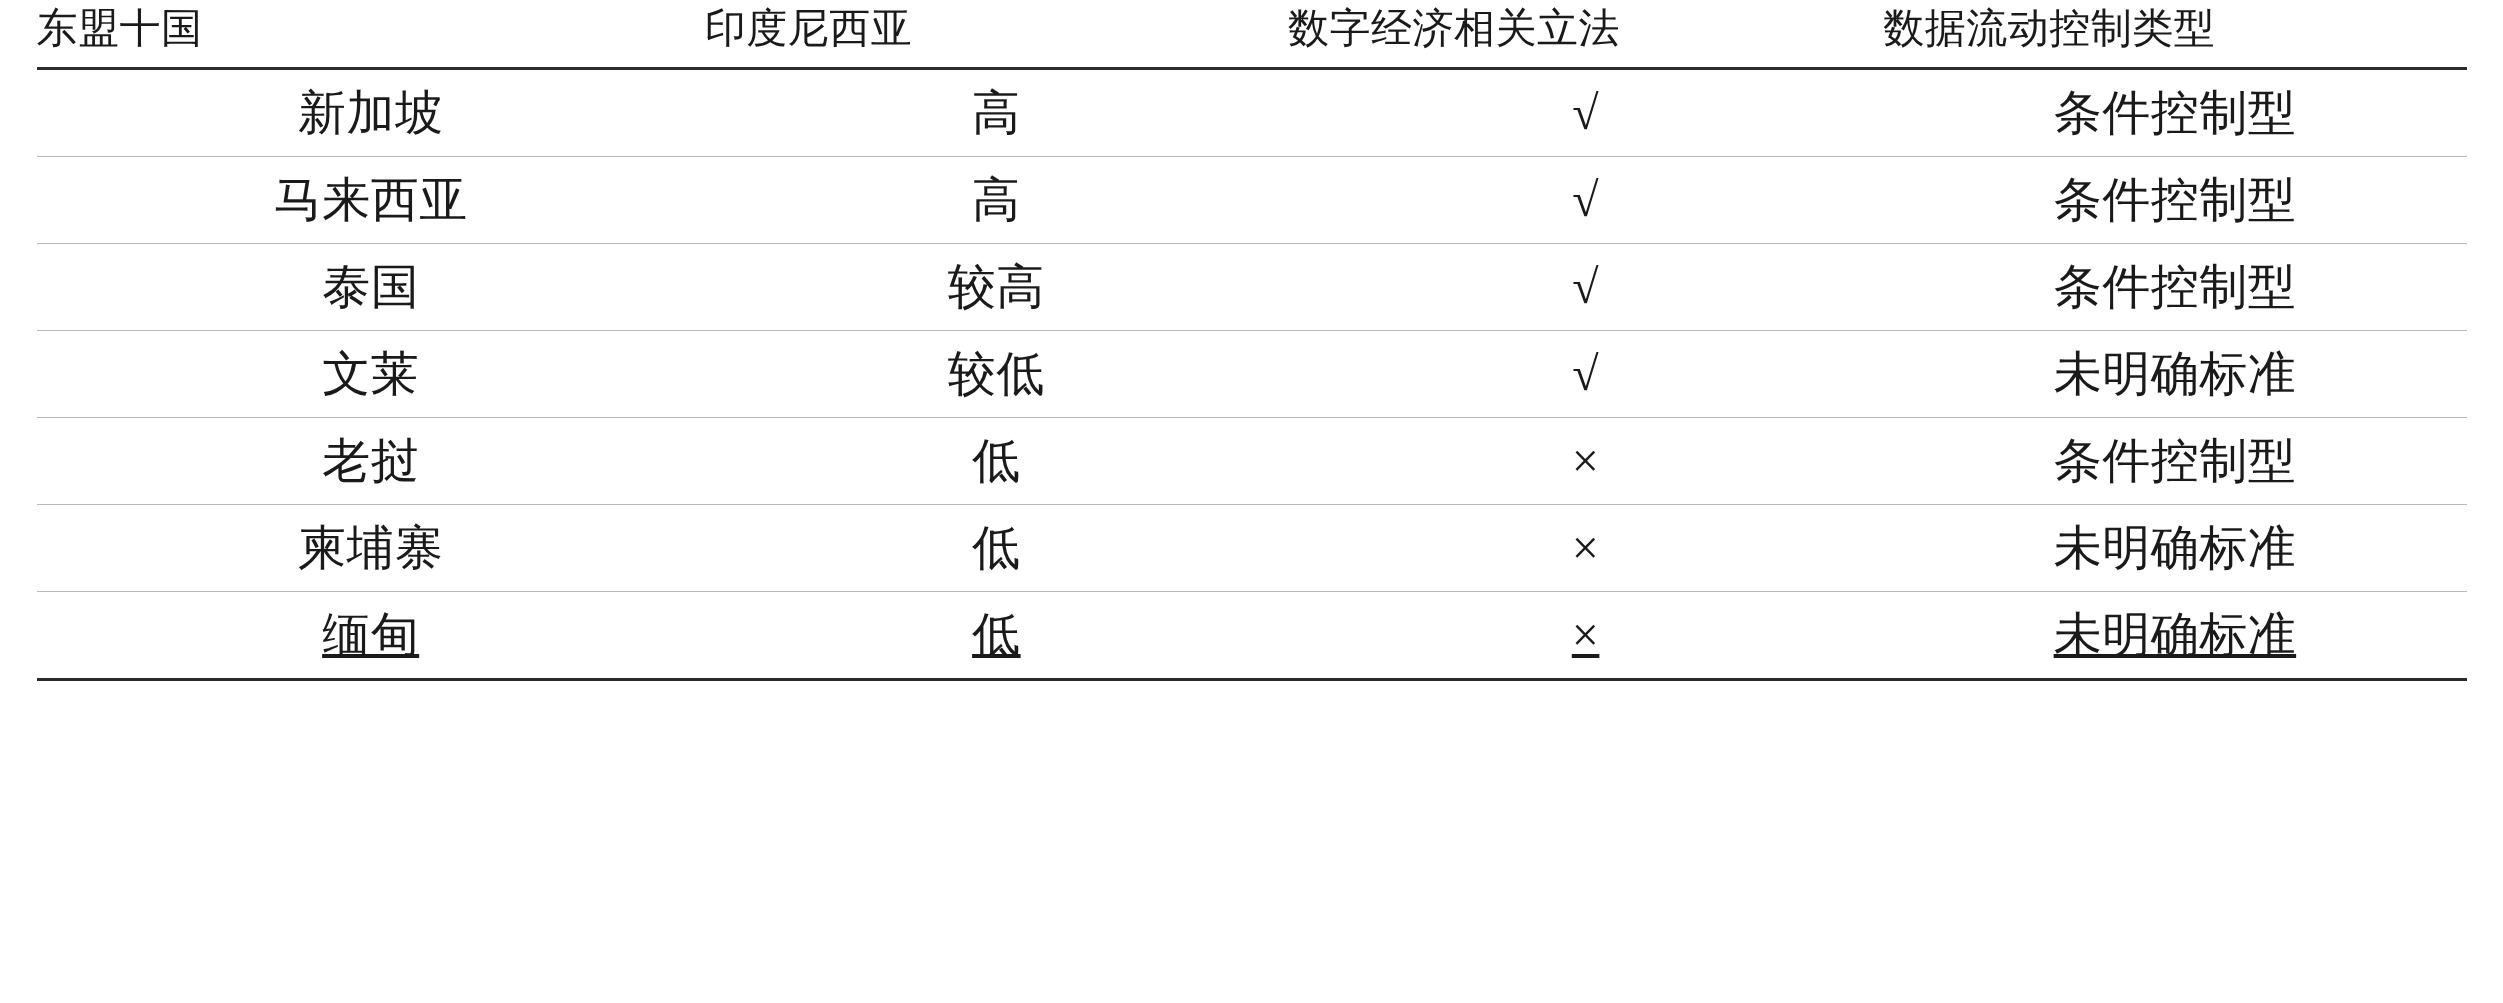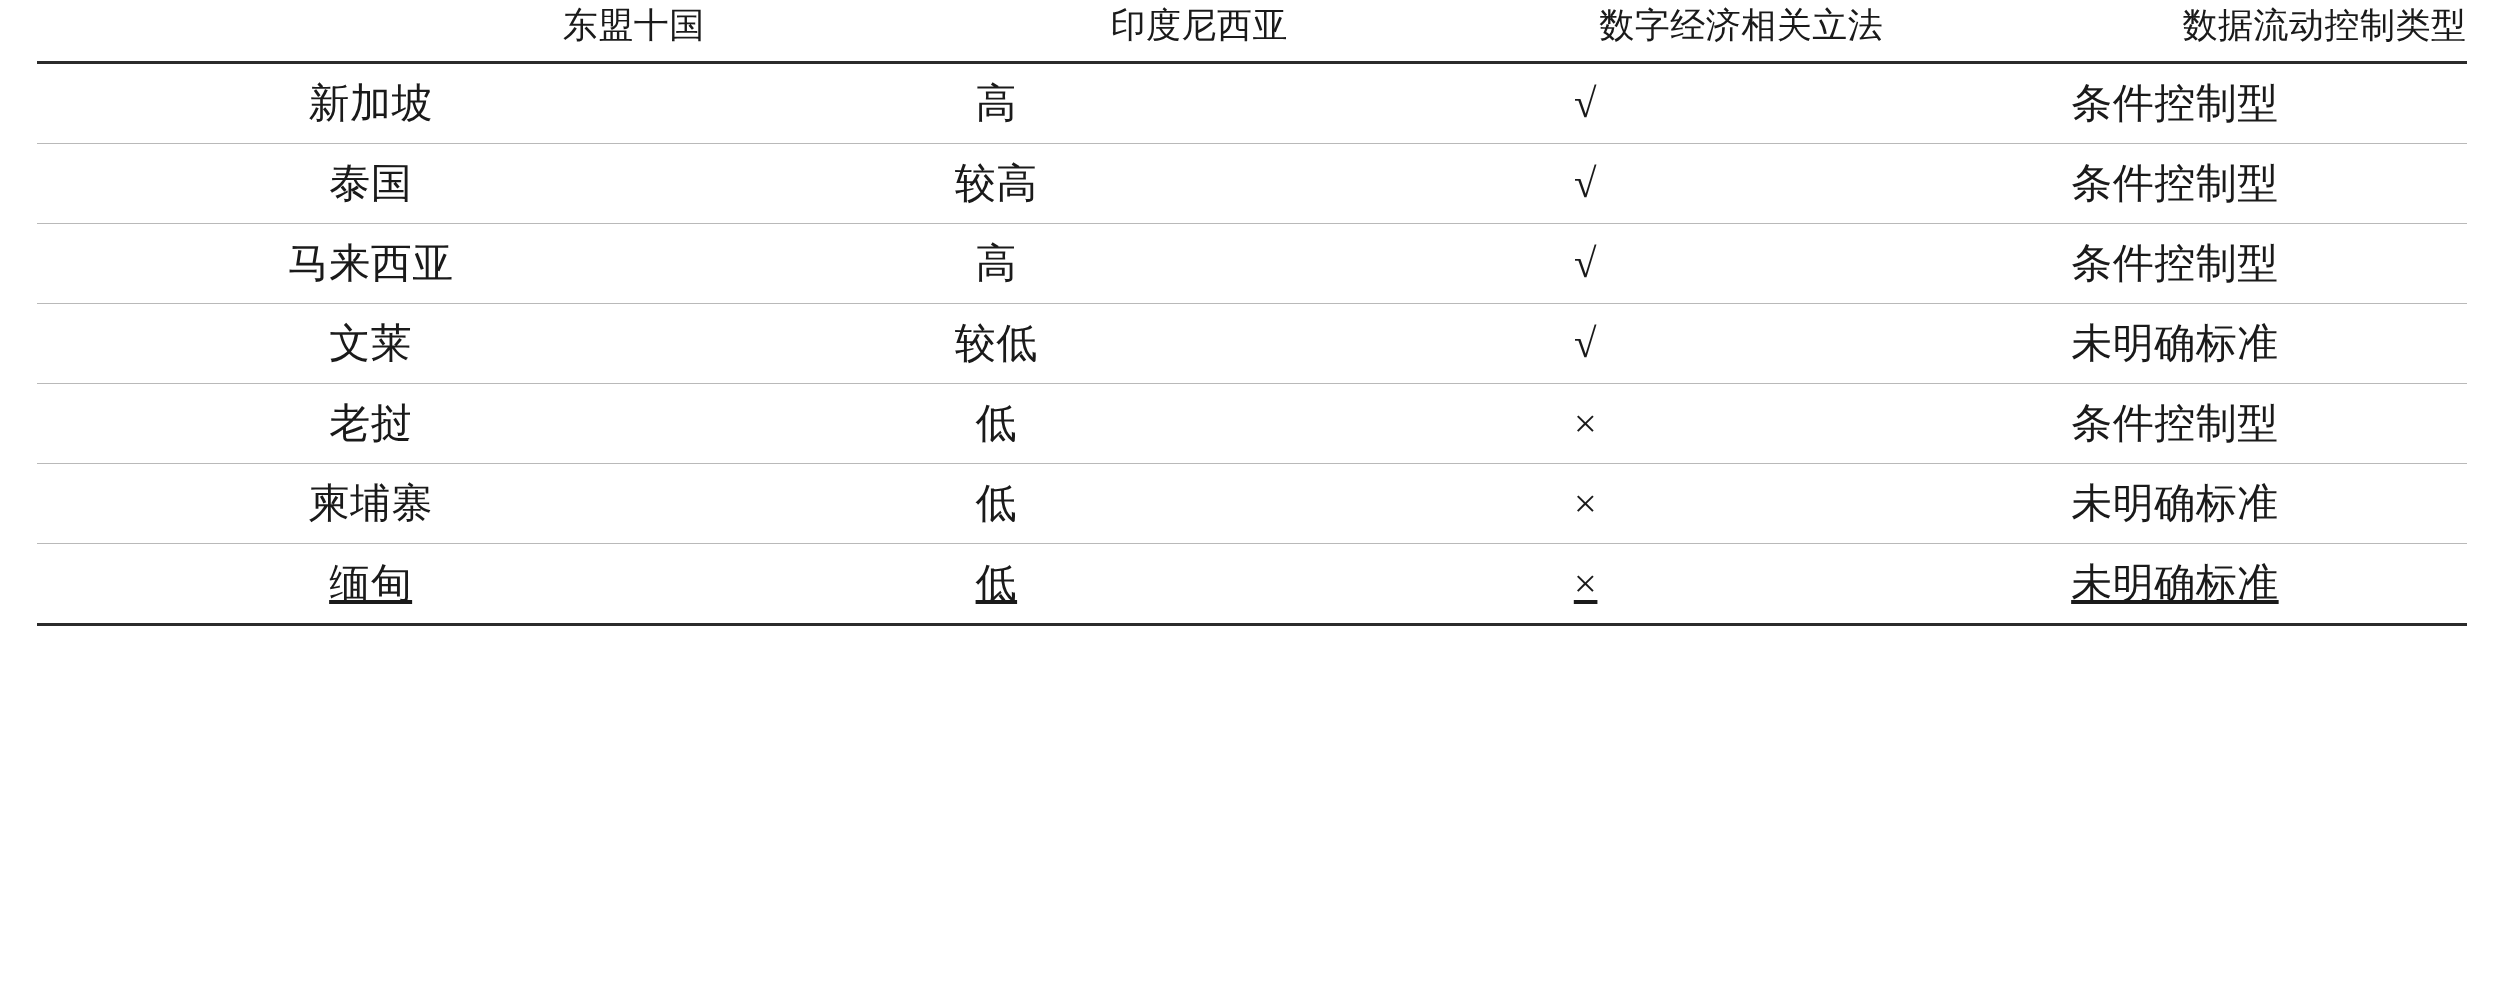--- a/index.html
+++ b/index.html
@@ -25,29 +25,29 @@
     margin: 0 auto;
     table-layout: fixed;
   }
   table.data-table col.c0 { width: 27.5%; }
   table.data-table col.c1 { width: 24.0%; }
   table.data-table col.c2 { width: 24.5%; }
   table.data-table col.c3 { width: 24.0%; }
 
   table.data-table thead th {
     font-weight: normal;
-    font-size: 35px;
+    font-size: 41px;
     line-height: 1;
-    text-align: right;
+    text-align: left;
     padding: 8px 0 18px 0;
     border-bottom: 3px solid #2b2b2b;
     letter-spacing: 0.5px;
   }
   table.data-table tbody td {
-    font-size: 41px;
+    font-size: 48px;
     line-height: 1;
     text-align: center;
     padding: 19px 0 19px 0;
     border-bottom: 1.5px solid #b9b9b9;
     letter-spacing: 0.5px;
   }
   table.data-table tbody tr:last-child td {
     border-bottom: 3px solid #2b2b2b;
     text-decoration: underline;
   }
@@ -75,28 +75,28 @@
       </tr>
     </thead>
     <tbody>
       <tr>
         <td>新加坡</td>
         <td>高</td>
         <td class="mark">√</td>
         <td>条件控制型</td>
       </tr>
       <tr>
-        <td>泰国</td>
-        <td>较高</td>
+        <td>马来西亚</td>
+        <td>高</td>
         <td class="mark">√</td>
         <td>条件控制型</td>
       </tr>
       <tr>
-        <td>马来西亚</td>
-        <td>高</td>
+        <td>泰国</td>
+        <td>较高</td>
         <td class="mark">√</td>
         <td>条件控制型</td>
       </tr>
       <tr>
         <td>文莱</td>
         <td>较低</td>
         <td class="mark">√</td>
         <td>未明确标准</td>
       </tr>
       <tr>

